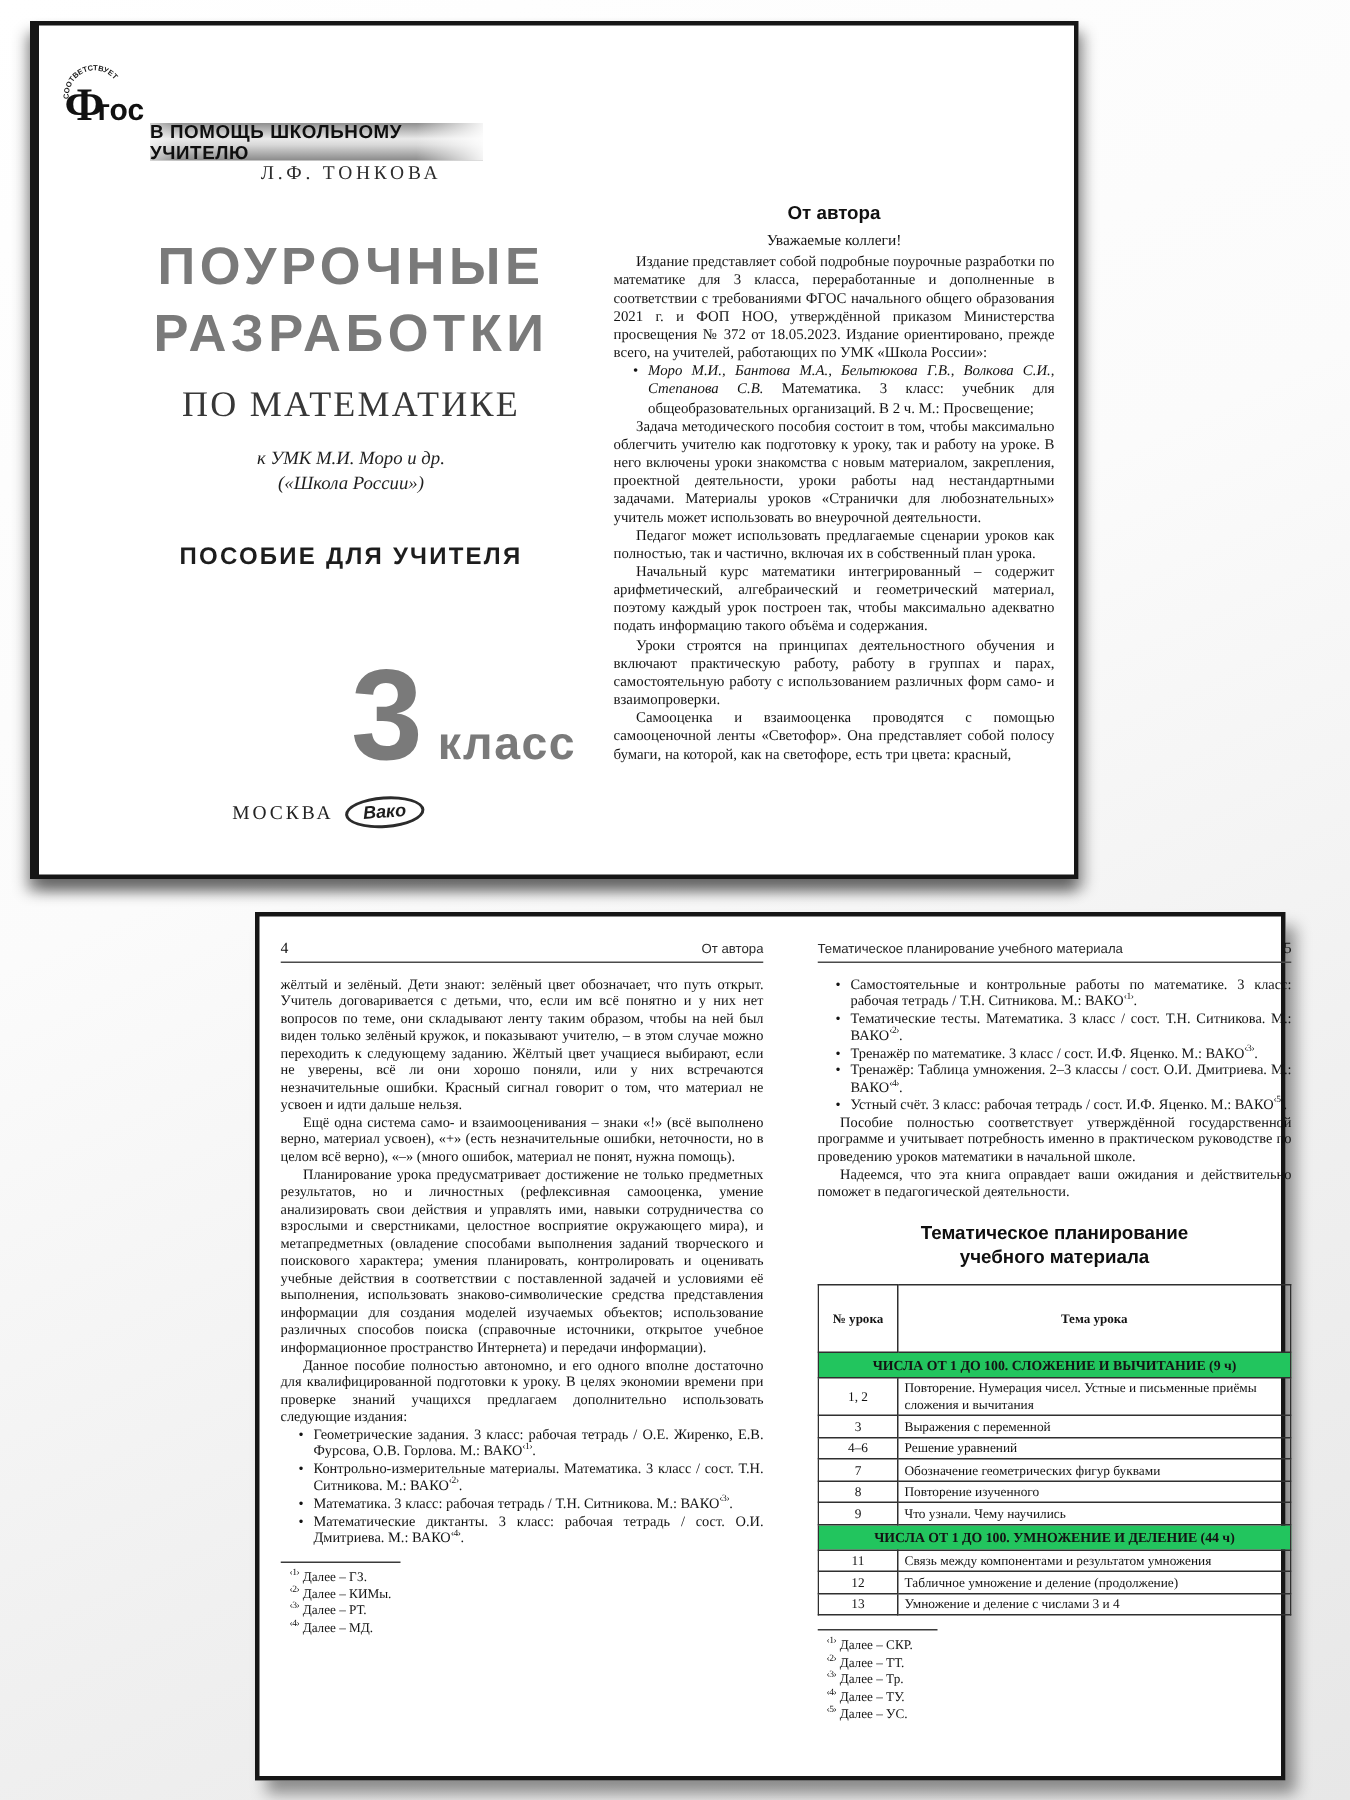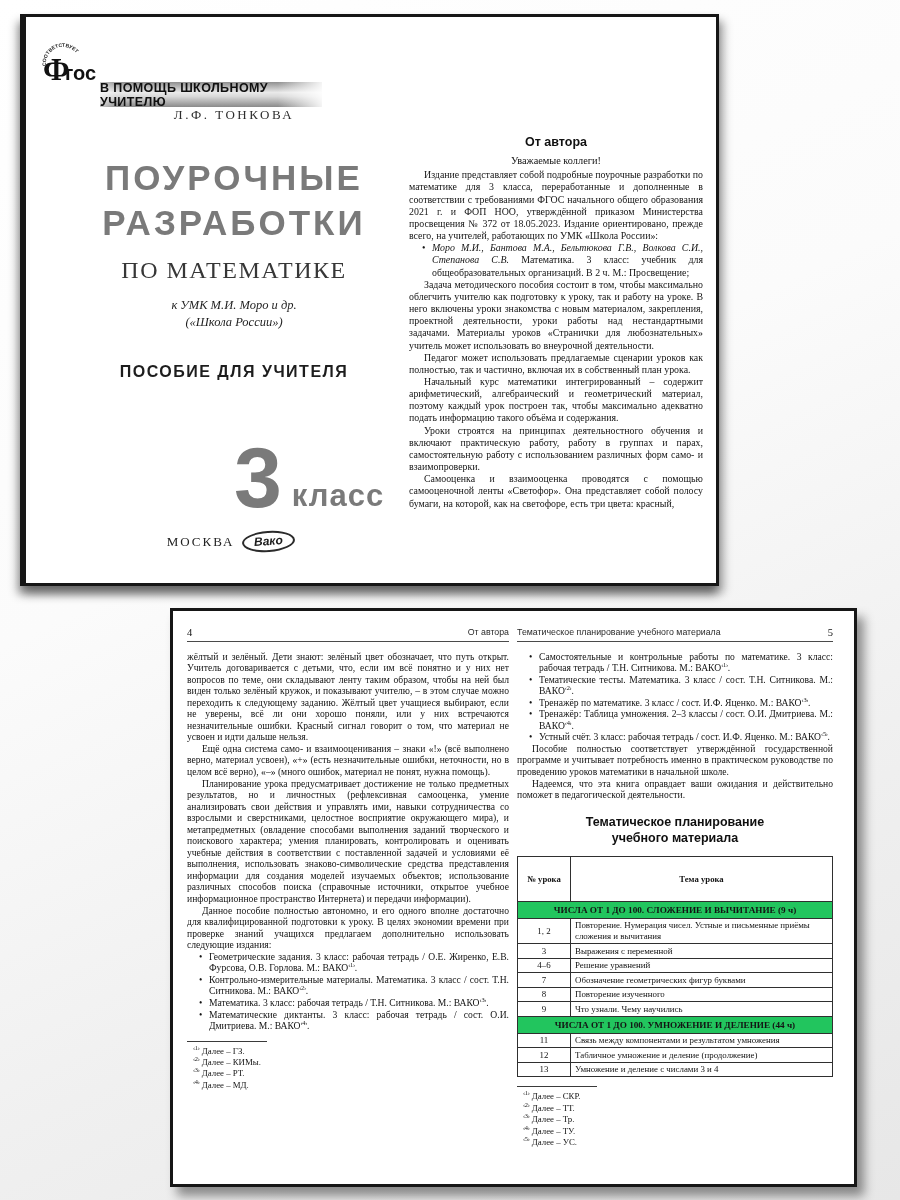--- a/index.html
+++ b/index.html
@@ -25,40 +25,40 @@
   .banner span{font-family:"Liberation Sans",sans-serif;font-weight:bold;font-size:12.5px;letter-spacing:.4px;color:#0f0f0f;}
   .cover-left{position:absolute;left:28px;top:90px;width:360px;text-align:center;}
   .author{font-size:13px;letter-spacing:2.5px;color:#2d2d2d;}
   .title{margin-top:32px;font-family:"Liberation Sans",sans-serif;font-weight:bold;color:#7a7a7a;font-size:35px;line-height:45px;letter-spacing:3px;}
   .subtitle{margin-top:12px;font-size:24px;letter-spacing:1.5px;color:#373737;}
   .umk{margin-top:13px;font-style:italic;font-size:12.5px;line-height:16.5px;color:#1f1f1f;}
   .ptype{margin-top:33px;font-family:Liberation Sans, sans-serif;font-weight:bold;font-size:16px;letter-spacing:1.5px;color:#1d1d1d;}
   .grade{position:absolute;left:208px;top:424px;display:flex;align-items:flex-end;color:#7a7a7a;}
   .grade .g-num{font-family:"Liberation Sans",sans-serif;font-weight:bold;font-size:86px;line-height:72px;}
   .grade .g-word{font-family:"Liberation Sans",sans-serif;font-weight:bold;font-size:31px;line-height:31px;margin-left:10px;margin-bottom:2px;letter-spacing:1px;}
-  .imprint{position:absolute;left:80px;top:514px;width:250px;display:flex;align-items:center;justify-content:center;gap:8px;}
+  .imprint{position:absolute;left:68px;top:514px;width:250px;display:flex;align-items:center;justify-content:center;gap:8px;}
   .imprint .city{font-size:13px;letter-spacing:2px;color:#222;}
   .vako{display:inline-block;border:2px solid #2b2b2b;border-radius:50%;padding:1px 10px 2px;transform:rotate(-4deg);
         font-family:"Liberation Sans",sans-serif;font-style:italic;font-weight:bold;font-size:12px;color:#1c1c1c;background:#fff;}
   .intro-col{position:absolute;left:383px;top:119px;width:294px;height:440px;overflow:hidden;
              font-size:9.9px;line-height:12.15px;text-align:justify;color:#141414;}
   .intro-col h3{margin:0 0 7px;text-align:center;font-family:"Liberation Sans",sans-serif;font-size:12.5px;font-weight:bold;color:#111;}
   .salut{text-align:center;margin-bottom:2px;font-size:10.3px;}
   .intro-col p{margin:0;text-indent:15px;}
   ul.refs{margin:0;padding:0;list-style:none;}
   ul.refs li{position:relative;padding-left:23px;}
   ul.refs li::before{content:"\2022";position:absolute;left:13px;top:0;}
   
   .spread{
     position:absolute;left:170px;top:608px;width:681px;height:573px;background:#fff;
     border:3px solid #161616;box-shadow:7px 9px 10px rgba(0,0,0,.42);
   }
   .pcol{position:absolute;top:16px;overflow:hidden;font-size:9.6px;line-height:11.55px;text-align:justify;color:#131313;}
   .col4{left:14px;width:322px;height:540px;}
-  .col5{left:344px;width:316px;height:540px;}
+  .col5{left:372px;width:316px;height:540px;}
   .runhead{display:flex;justify-content:space-between;align-items:flex-end;border-bottom:1px solid #4a4a4a;
            padding-bottom:2px;margin-bottom:9px;font-family:"Liberation Sans",sans-serif;font-size:8.8px;color:#2a2a2a;}
   .runhead .pnum{font-family:"Liberation Serif",serif;font-size:10.5px;color:#111;}
   .pcol p{margin:0;text-indent:15px;}
   .pcol p.lead{text-indent:0;}
   .pcol ul.refs li{padding-left:22px;}
   .pcol ul.refs li::before{left:12px;}
   sup.mk{font-size:6.4px;line-height:0;letter-spacing:-.3px;}
   .fnblock{margin-top:9px;}
   .fnrule{width:80px;border-top:1px solid #3a3a3a;margin-bottom:4px;}

